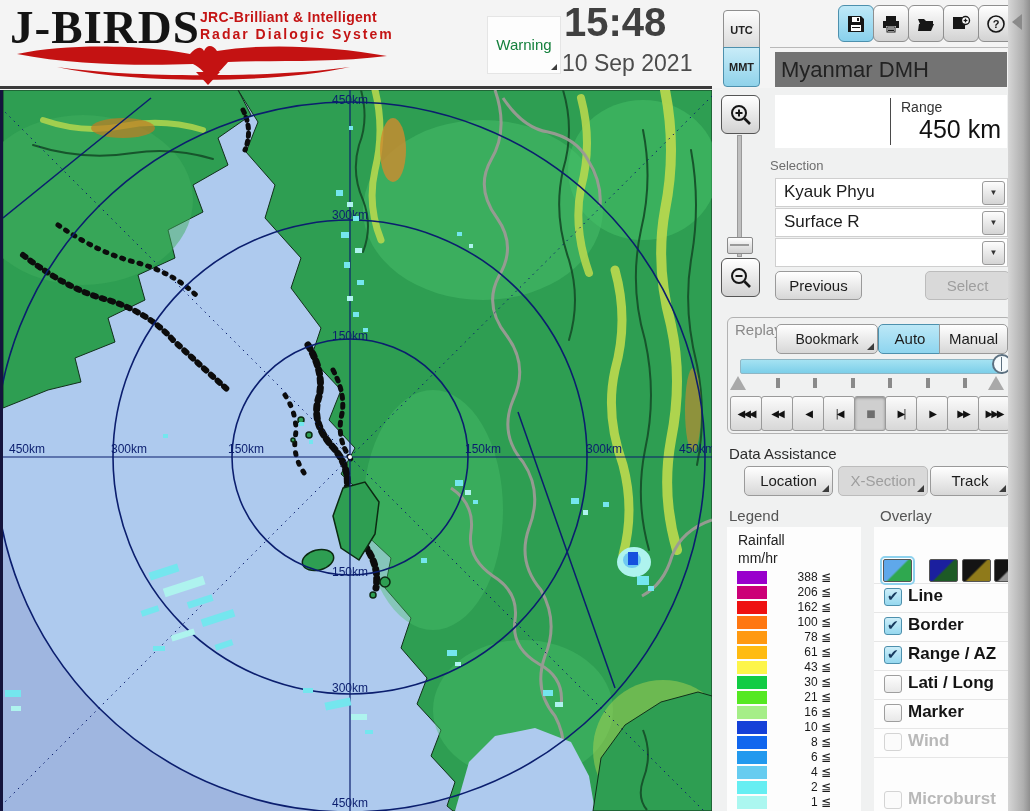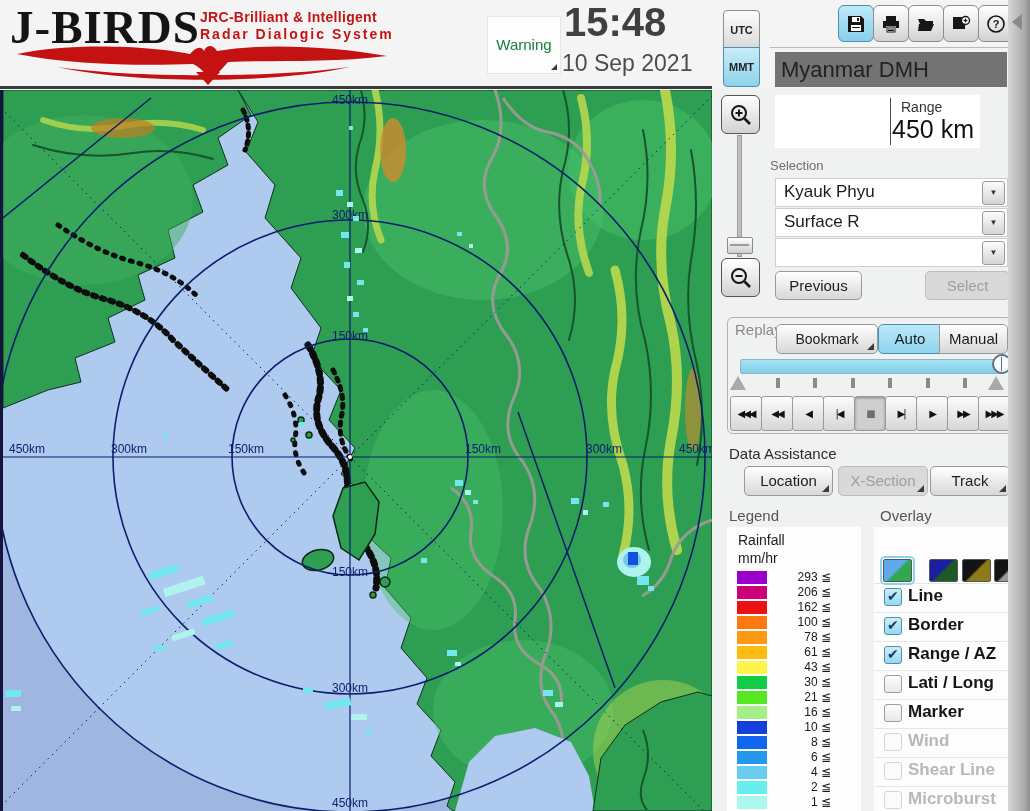--- a/index.html
+++ b/index.html
@@ -32,21 +32,21 @@
   .tool-btn[data-selected="true"]{background:linear-gradient(#bfe9f8,#88d0ec);border-color:#4d90ad;}
 
   
   #map-wrap{left:0;top:90px;width:712px;height:721px;background:#a9c3e9;border-left:3px solid #14143c;box-sizing:border-box;}
 
   
   #panel{left:712px;top:88px;width:296px;height:723px;background:#f0f1f1;}
   #panel-sep-top{left:770px;top:47px;width:238px;height:1px;background:#b9b9b9;}
   #site-name{left:775px;top:52px;width:232px;height:35px;background:#737373;font-size:22px;color:#222;
       line-height:35px;padding-left:6px;box-sizing:border-box;}
-  #range-box{left:775px;top:95px;width:205px;height:53px;background:#fff;}
+  #range-box{left:775px;top:95px;width:232px;height:53px;background:#fff;}
   #range-divider{left:115px;top:3px;width:1px;height:47px;background:#4a4a4a;position:absolute;}
   #range-label{position:absolute;left:126px;top:4px;font-size:14px;color:#333;}
   #range-value{position:absolute;right:6px;top:20px;font-size:25px;color:#111;}
   #selection-label{left:770px;top:158px;font-size:13px;color:#6e6e6e;}
   .dd{left:775px;width:233px;height:29px;background:#fff;border:1px solid #cfcfcf;box-sizing:border-box;}
   .dd-text{position:absolute;left:8px;top:3px;font-size:17px;color:#1c1c1c;}
   .dd-btn{position:absolute;right:2px;top:2px;width:21px;height:22px;border:1px solid #9a9a9a;border-radius:3px;
       background:linear-gradient(#fdfdfd,#d4d4d4);font-size:8px;color:#333;text-align:center;line-height:22px;}
   .btn{border:1px solid #9a9a9a;border-radius:5px;background:linear-gradient(#ffffff,#d7d7d7);
       font-size:15px;color:#1c1c1c;text-align:center;}
@@ -415,21 +415,21 @@
   <div id="track-btn" class="abs btn corner-tri">Track</div>
 
   <div id="legend-label" class="abs">Legend</div>
   <div id="overlay-label" class="abs">Overlay</div>
 
   <div id="legend-box" class="abs">
     <div id="legend-t1">Rainfall</div>
     <div id="legend-t2">mm/hr</div>
     <div class="lg-row" style="top:43px">
         <div class="lg-sw" style="background: rgb(153, 0, 204);"></div>
-        <div class="lg-val">293 ≦</div>
+        <div class="lg-val">388 ≦</div>
       </div>
     <div class="lg-row" style="top:58px">
         <div class="lg-sw" style="background: rgb(204, 0, 119);"></div>
         <div class="lg-val">206 ≦</div>
       </div>
     <div class="lg-row" style="top:73px">
         <div class="lg-sw" style="background: rgb(238, 17, 17);"></div>
         <div class="lg-val">162 ≦</div>
       </div>
     <div class="lg-row" style="top:88px">
@@ -510,24 +510,20 @@
       <div class="ovl-lab">Range / AZ</div>
     </div>
     <div class="ovl-row" style="top:172px" data-disabled="false">
       <div class="ovl-check" data-checked="false"></div>
       <div class="ovl-lab">Marker</div>
     </div>
     <div class="ovl-row" style="top:201px" data-disabled="true">
       <div class="ovl-check" data-checked="false"></div>
       <div class="ovl-lab">Wind</div>
     </div>
-    <div class="ovl-row" style="top:230px" data-disabled="true">
-      <div class="ovl-check" data-checked="false"></div>
-      <div class="ovl-lab">Shear Line</div>
-    </div>
     <div class="ovl-row" style="top:259px;border-bottom:none" data-disabled="true">
       <div class="ovl-check" data-checked="false"></div>
       <div class="ovl-lab">Microburst</div>
     </div>
   </div>
 
   <div id="side-strip" class="abs"></div>
   <div id="collapse-arrow" class="abs"></div>
 
   <div id="header-left-border" class="abs"></div>

